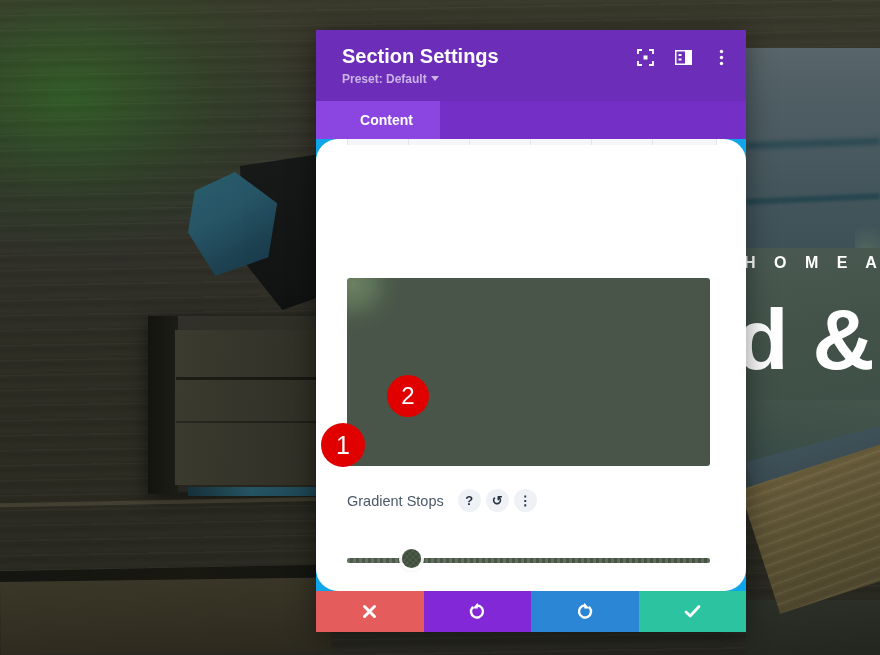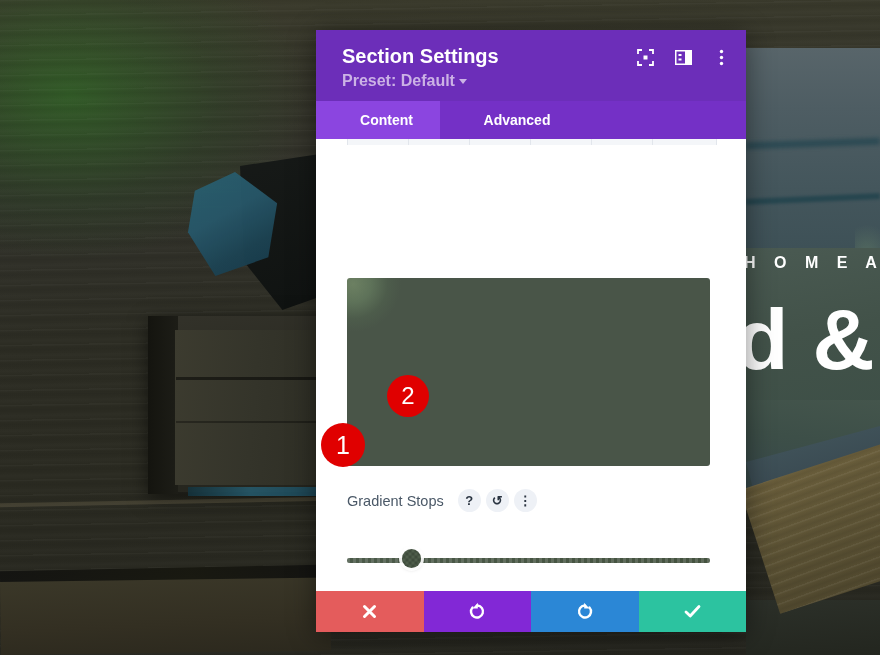--- a/index.html
+++ b/index.html
@@ -230,21 +230,21 @@
   }
   .modal-title {
     color: #ffffff;
     font-size: 20px;
     font-weight: 700;
     line-height: 1.1;
     margin: 0;
   }
   .modal-preset {
     color: #cbb2e5;
-    font-size: 16px;
+    font-size: 12px;
     font-weight: 700;
     margin-top: 5px;
     display: inline-block;
     cursor: pointer;
   }
   .caret-down {
     display: inline-block;
     width: 0; height: 0;
     border-left: 4px solid transparent;
     border-right: 4px solid transparent;
@@ -288,20 +288,21 @@
   .tab.t2 { width: 120px; }
   .tab.active { background: #8b45e0; }
 
   
   .modal-body {
     flex: 1 1 auto;
     position: relative;
     background: #ffffff;
     overflow: hidden;
     padding: 0 45px;
+    border-radius: 22px;
   }
   .clipped-row {
     position: absolute;
     left: 31px; top: 0;
     width: 368px; height: 6px;
     background: #f4f6f9;
     border-left: 1px solid #e2e6ec;
     border-right: 1px solid #e2e6ec;
   }
   .clipped-row .seg {
@@ -480,21 +481,20 @@
             <circle cx="2.5" cy="2.5" r="1.7" fill="#ffffff"></circle>
             <circle cx="2.5" cy="8.5" r="1.7" fill="#ffffff"></circle>
             <circle cx="2.5" cy="14.5" r="1.7" fill="#ffffff"></circle>
           </svg>
         </div>
       </div>
     </div>
 
     <div class="tabbar">
       <div class="tab t0 active">Content</div>
-      <div class="tab t2">Advanced</div>
     </div>
 
     <div class="modal-body">
 
       <div class="clipped-row">
         <span class="seg" style="left:60px"></span>
         <span class="seg" style="left:121px"></span>
         <span class="seg" style="left:182px"></span>
         <span class="seg" style="left:243px"></span>
         <span class="seg" style="left:304px"></span>

